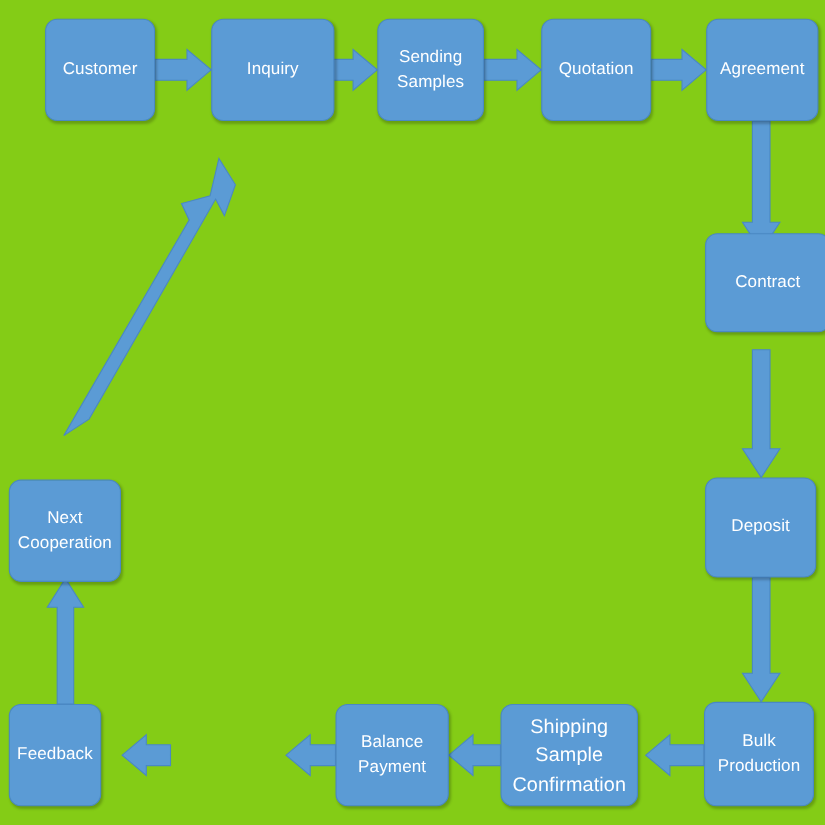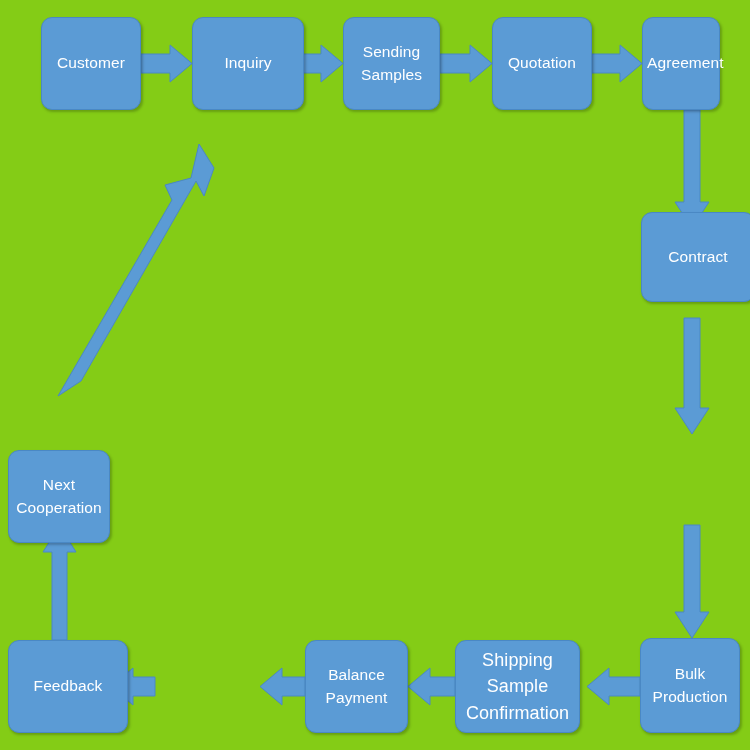--- a/index.html
+++ b/index.html
@@ -101,28 +101,31 @@
     <div>
       <span>Sending</span>
       <span>Samples</span>
     </div>
   </div>
 
   <div class="node" style="left:492px; top:17px; width:100px; height:93px;">
     <span>Quotation</span>
   </div>
 
-  <div class="node" style="left:642px; top:17px; width:78px; height:93px;">
+  <div class="node" style="left:642px; top:17px; width:102px; height:93px;">
     <span>Agreement</span>
   </div>
 
   <div class="node" style="left:641px; top:212px; width:114px; height:90px;">
     <span>Contract</span>
   </div>
 
+  <div class="node" style="left:641px; top:434px; width:101px; height:91px;">
+    <span>Deposit</span>
+  </div>
 
   <div class="node" style="left:640px; top:638px; width:100px; height:95px;">
     <div>
       <span>Bulk</span>
       <span>Production</span>
     </div>
   </div>
 
   <div class="node wide" style="left:455px; top:640px; width:125px; height:93px;">
     <div>
@@ -132,24 +135,24 @@
   </div>
 
   <div class="node" style="left:305px; top:640px; width:103px; height:93px;">
     <div>
       <span>Balance</span>
       <span>Payment</span>
     </div>
   </div>
 
 
-  <div class="node" style="left:8px; top:640px; width:120px; height:93px;text-align:center;">
+  <div class="node" style="left:8px; top:640px; width:84px; height:93px;text-align:center;">
     <span>Feedback</span>
   </div>
 
-  <div class="node" style="left:8px; top:450px; width:102px; height:93px;">
+  <div class="node" style="left:8px; top:436px; width:102px; height:93px;">
     <div>
       <span>Next</span>
       <span>Cooperation</span>
     </div>
   </div>
 
 </div>
 
 </body></html>

